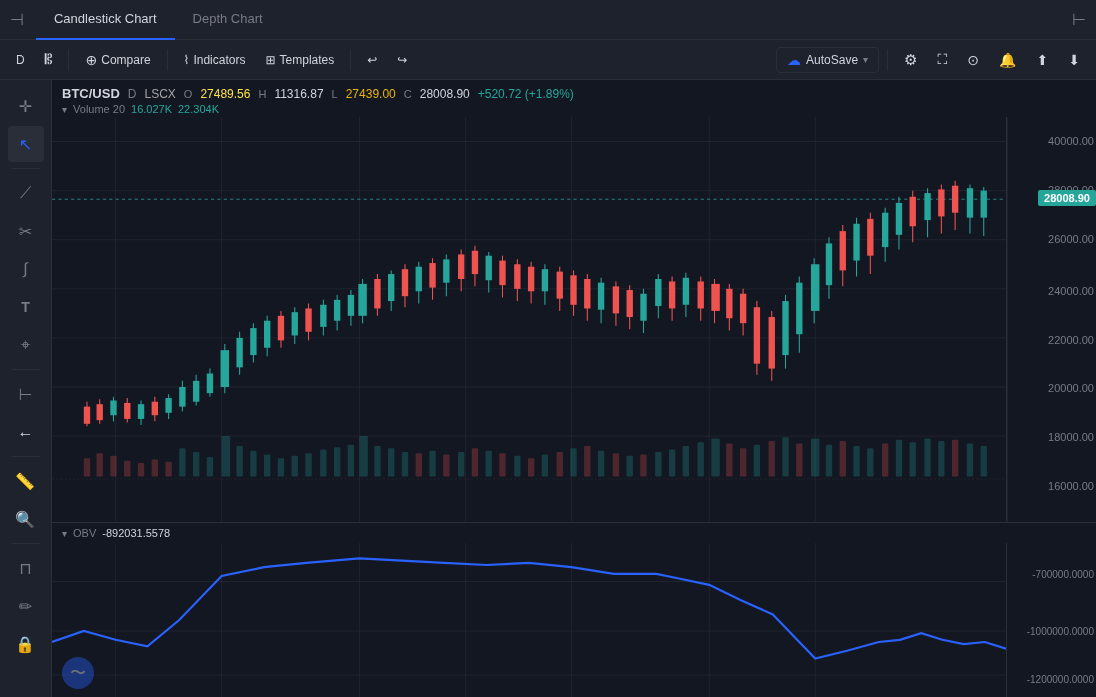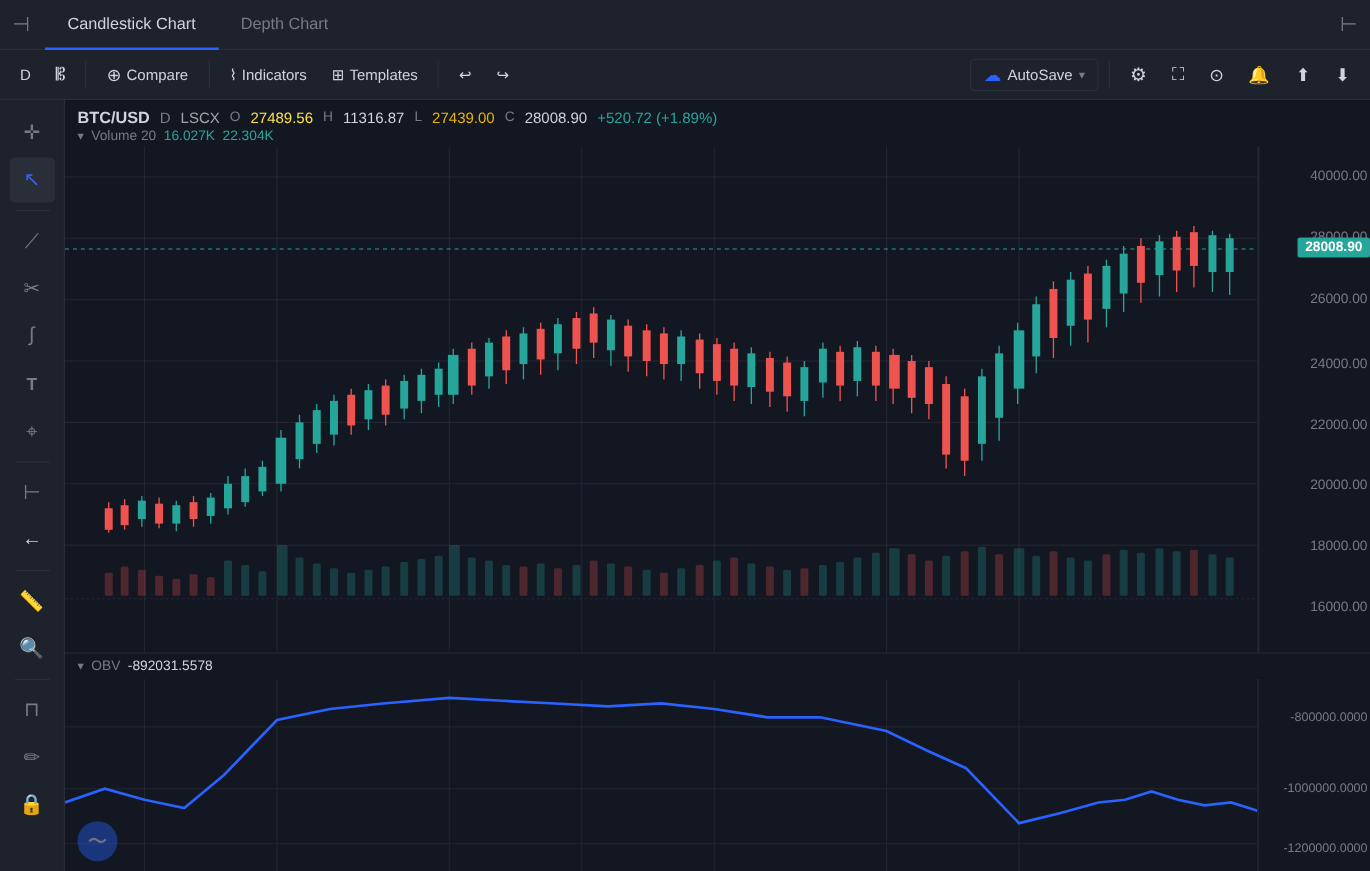--- a/index.html
+++ b/index.html
@@ -661,21 +661,21 @@
               <polyline points="0,90 30,80 60,88 90,94 120,70 160,30 200,22 240,18 290,14 330,16 370,18 410,20 450,18 490,22 530,28 570,28 580,30 620,38 650,52 680,65 720,105 750,98 780,90 800,88 820,82 840,88 860,92 880,90 900,96" fill="none" stroke="#2962ff" stroke-width="2"></polyline>
 
             </svg>
             
             <div class="watermark">
               <div class="watermark-logo">〜</div>
             </div>
           </div>
 
           <div style="width:90px; position:relative; border-left:1px solid #2a2e39; background:#131722; flex-shrink:0;">
-            <span class="price-label-right" style="top:20%; font-size:10px;">-800000.0000</span>
+            <span class="price-label-right" style="top:20%; font-size:10px;">-700000.0000</span>
             <span class="price-label-right" style="top:57%; font-size:10px;">-1000000.0000</span>
             <span class="price-label-right" style="top:88%; font-size:10px;">-1200000.0000</span>
           </div>
         </div>
       </div>
 
     </div>
 
   </div>
 

